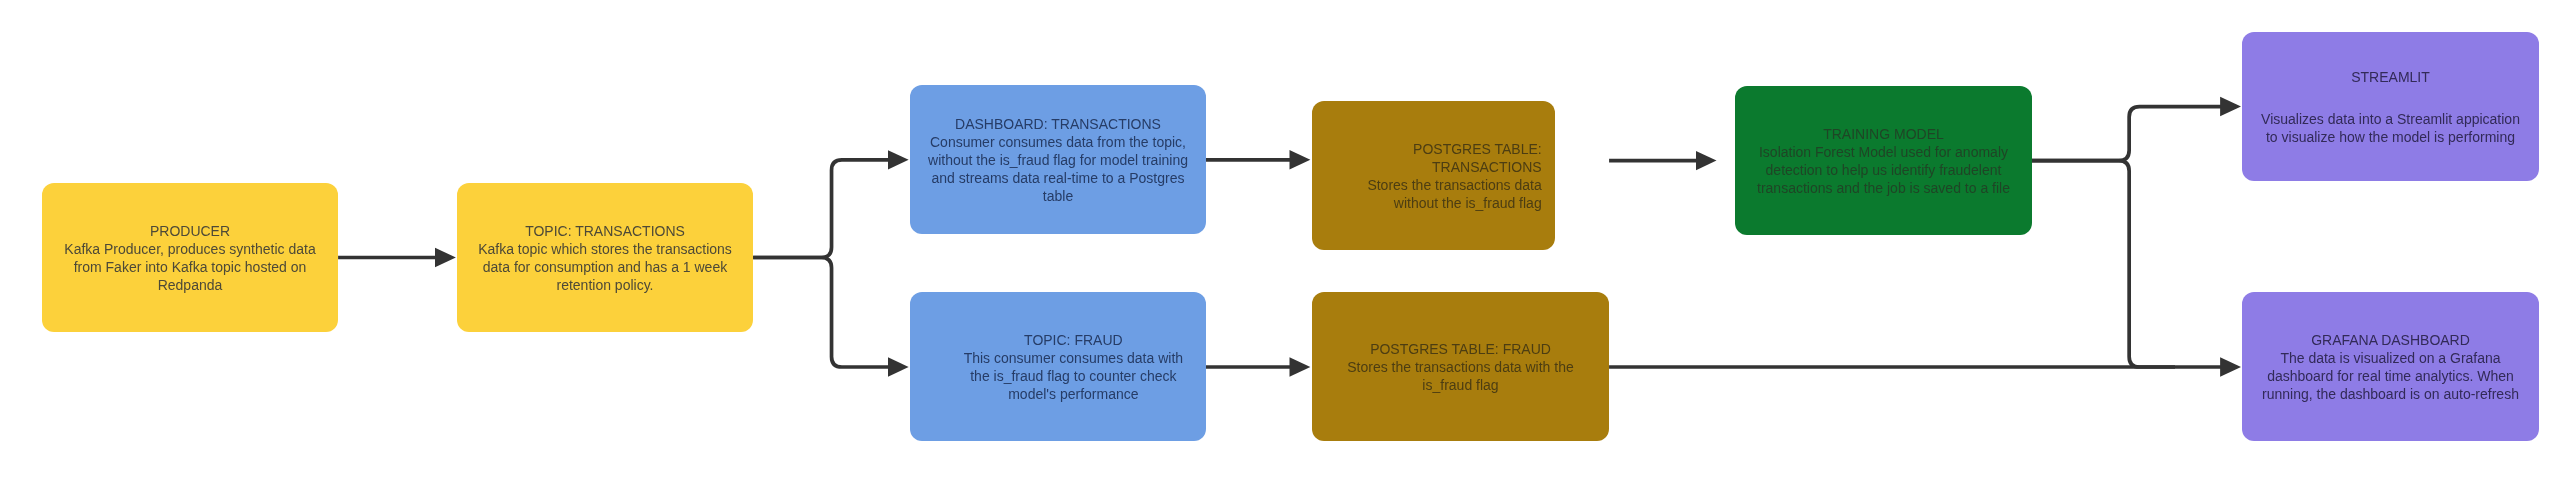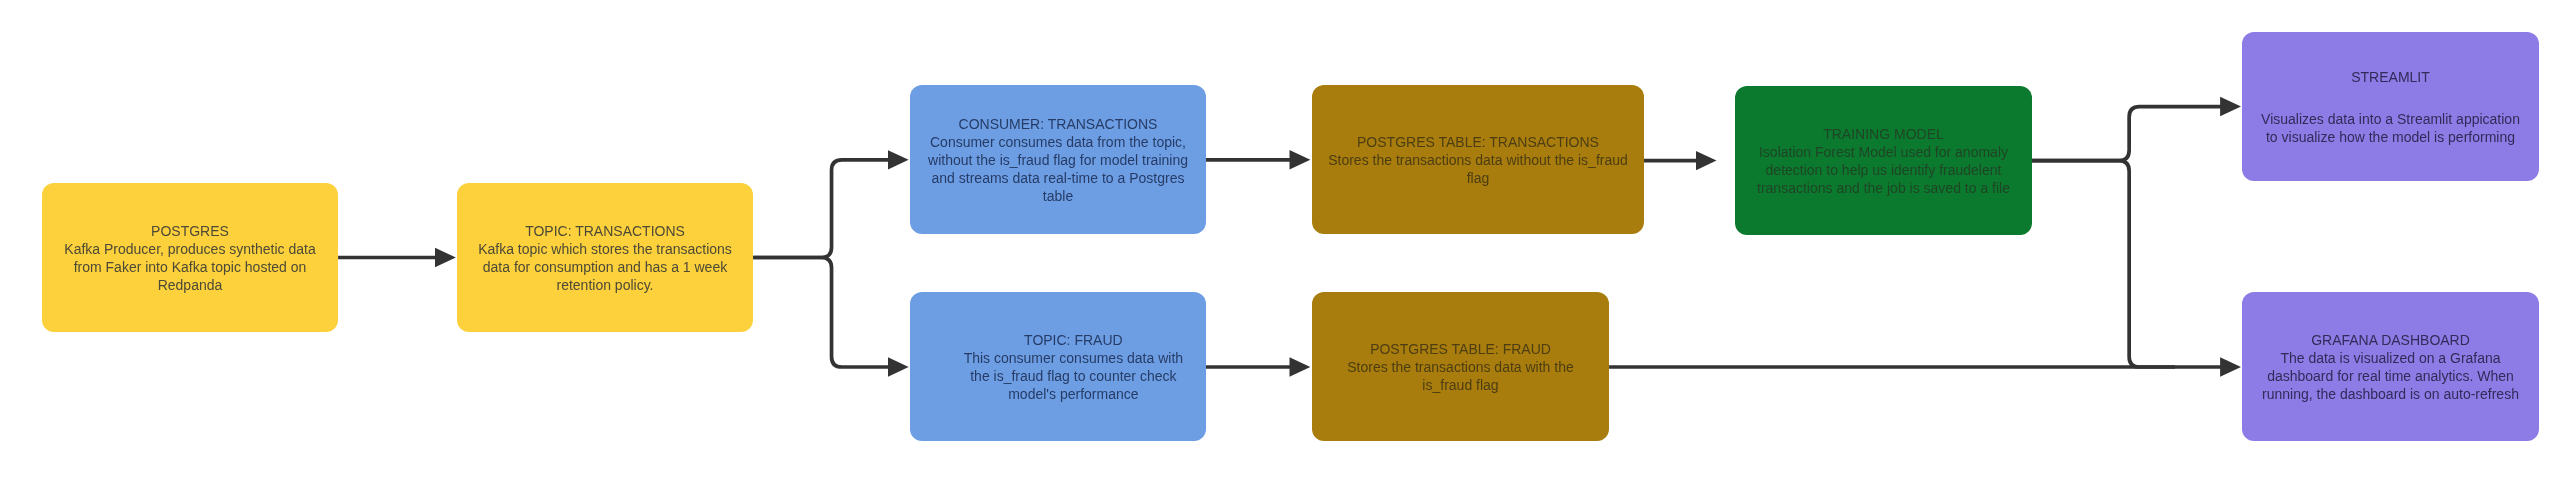--- a/index.html
+++ b/index.html
@@ -42,21 +42,21 @@
     line-height: 18px;
     font-weight: 400;
   }
   .node-title { white-space: pre-wrap; }
   .node-body  { white-space: pre-wrap; }
 
   .node-producer              { left: 42px;   top: 183px; width: 296px; height: 149px; }
   .node-topic-transactions    { left: 457px;  top: 183px; width: 296px; height: 149px; }
   .node-consumer-transactions { left: 910px; top: 85px; width: 296px; height: 149px; }
   .node-topic-fraud           { left: 910px; top: 292px; width: 296px; height: 149px; }
-  .node-pg-transactions       { left: 1312px; top: 85px; width: 332px; height: 149px; }
+  .node-pg-transactions       { left: 1312px; top: 101px; width: 243px; height: 149px; text-align: right; }
   .node-pg-fraud              { left: 1312px; top: 292px; width: 297px; height: 149px; text-align: center; }
   .node-training-model        { left: 1718px; top: 86px; width: 297px; height: 149px; }
   .node-streamlit             { left: 2242px; top: 32px;  width: 297px; height: 149px; }
   .node-grafana               { left: 2242px; top: 292px; width: 297px; height: 149px; }
 </style>
 </head>
 <body>
 
 <div class="canvas">
 
@@ -80,31 +80,31 @@
     <path class="edge" d="M2175 217 L2295 217" marker-end="url(#arrow)"></path>
 
     <path class="edge" d="M2724 217 L2864 217 Q2878 217 2878 203 L2878 158 Q2878 144 2892 144 L3004 144" marker-end="url(#arrow)"></path>
 
     <path class="edge" d="M2724 217 L2864 217 Q2878 217 2878 231 L2878 482 Q2878 496 2892 496 L2940 496"></path>
 
     <path class="edge" d="M2175 496 L3004 496" marker-end="url(#arrow)"></path>
   </svg>
 
   <div class="node node-producer" style="background-color: rgb(252, 209, 59); color: rgb(77, 73, 55);">
-    <div class="node-title">POSTGRES</div>
+    <div class="node-title">PRODUCER</div>
     <div class="node-body">Kafka Producer, produces synthetic data from Faker into Kafka topic hosted on Redpanda</div>
   </div>
 
   <div class="node node-topic-transactions" style="background-color: rgb(252, 209, 59); color: rgb(77, 73, 55);">
     <div class="node-title">TOPIC: TRANSACTIONS</div>
     <div class="node-body">Kafka topic which stores the transactions data for consumption and has a 1 week retention policy.</div>
   </div>
 
   <div class="node node-consumer-transactions" style="background-color: rgb(109, 158, 228); color: rgb(38, 60, 102);">
-    <div class="node-title">CONSUMER: TRANSACTIONS</div>
+    <div class="node-title">DASHBOARD: TRANSACTIONS</div>
     <div class="node-body">Consumer consumes data from the topic, without the is_fraud flag for model training and streams data real-time to a Postgres table</div>
   </div>
 
   <div class="node node-topic-fraud" style="background-color: rgb(109, 158, 228); color: rgb(38, 60, 102); padding-left: 44px;">
     <div class="node-title">TOPIC: FRAUD</div>
     <div class="node-body">This consumer consumes data with the is_fraud flag to counter check model's performance</div>
   </div>
 
   <div class="node node-pg-transactions" style="background-color: rgb(168, 125, 13); color: rgb(76, 61, 18);">
     <div class="node-title">POSTGRES TABLE: TRANSACTIONS</div>

